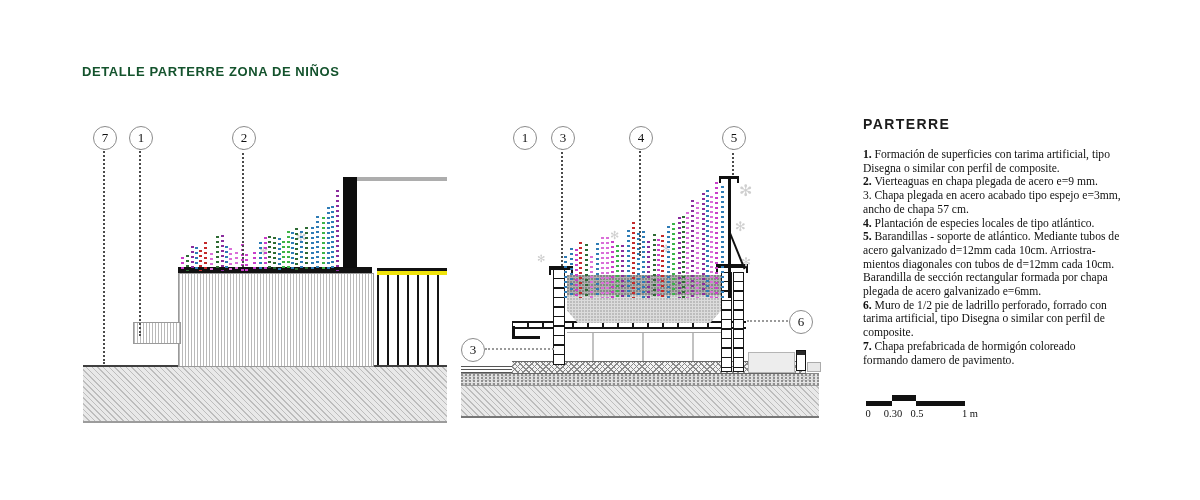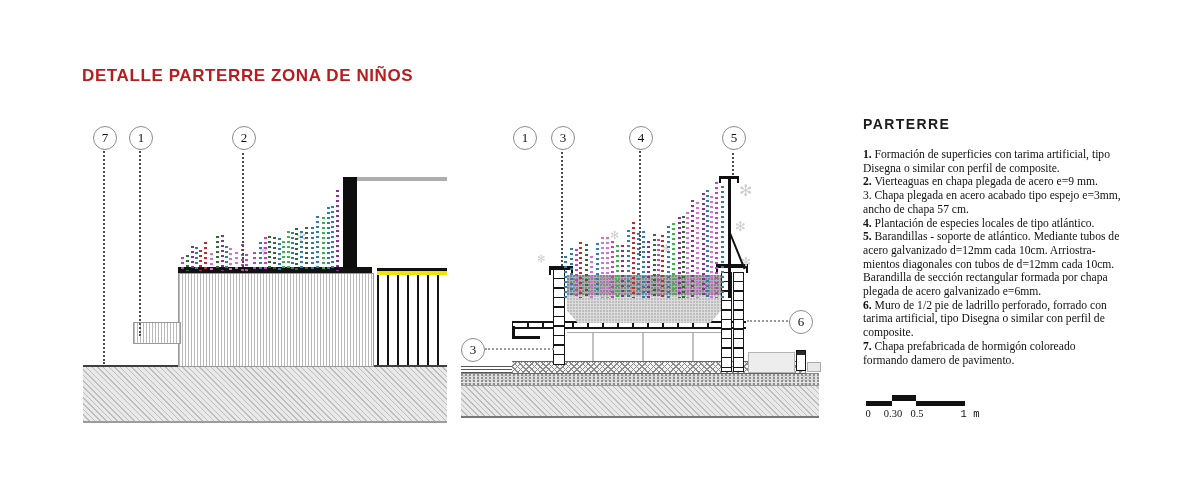--- a/index.html
+++ b/index.html
@@ -1,22 +1,22 @@
 <!DOCTYPE html>
 <html><head>
 <meta charset="utf-8">
 <style>
   html,body{margin:0;padding:0;background:#fff;}
   #sheet{position:relative;width:1200px;height:500px;background:#ffffff;overflow:hidden;
          font-family:"Liberation Sans","DejaVu Sans",sans-serif;}
   .abs{position:absolute;}
 
   
-  #title{position:absolute;left:82px;top:55px;font-size:17px;font-weight:600;
-         letter-spacing:.6px;color:#b91c1c;}
+  #title{position:absolute;left:82px;top:55px;font-size:13px;font-weight:600;
+         letter-spacing:.6px;color:#14532d;}
   #legend{position:absolute;left:863px;top:116px;width:300px;color:#111;}
   #legend .ltitle{font-size:14px;font-weight:600;letter-spacing:1.4px;color:#1c1c1c;margin-bottom:16px;}
   #legend p{margin:0;width:260px;font-family:"Liberation Serif","DejaVu Serif",serif;
             font-size:11.6px;line-height:13.7px;}
   #legend .ln{font-weight:bold;}
   #legend .ln.regular{font-weight:normal;}
 
   
   .callout{position:absolute;width:22px;height:22px;border:1px solid #8c8c8c;border-radius:50%;
            background:#fff;z-index:7;display:flex;align-items:center;justify-content:center;
@@ -244,16 +244,16 @@
     <p><span class="ln">7.</span> <span>Chapa prefabricada de hormigón coloreado formando damero de pavimento.</span></p>
   </div>
 
   <div id="scalebar">
     <div class="seg" style="left:0;top:7px;width:26px;height:5px;"></div>
     <div class="seg" style="left:26px;top:1px;width:24px;height:6px;"></div>
     <div class="seg" style="left:50px;top:7px;width:49px;height:5px;"></div>
     <span class="slabel" style="left:-4px;width:12px;">0</span>
     <span class="slabel" style="left:13px;width:28px;">0.30</span>
     <span class="slabel" style="left:39px;width:24px;">0.5</span>
-    <span class="slabel" style="left:92px;width:24px;font-family:Liberation Mono, monospace;">1 m</span>
+    <span class="slabel" style="left:92px;width:24px;">1 m</span>
   </div>
 
 </div>
 
 </body></html>

